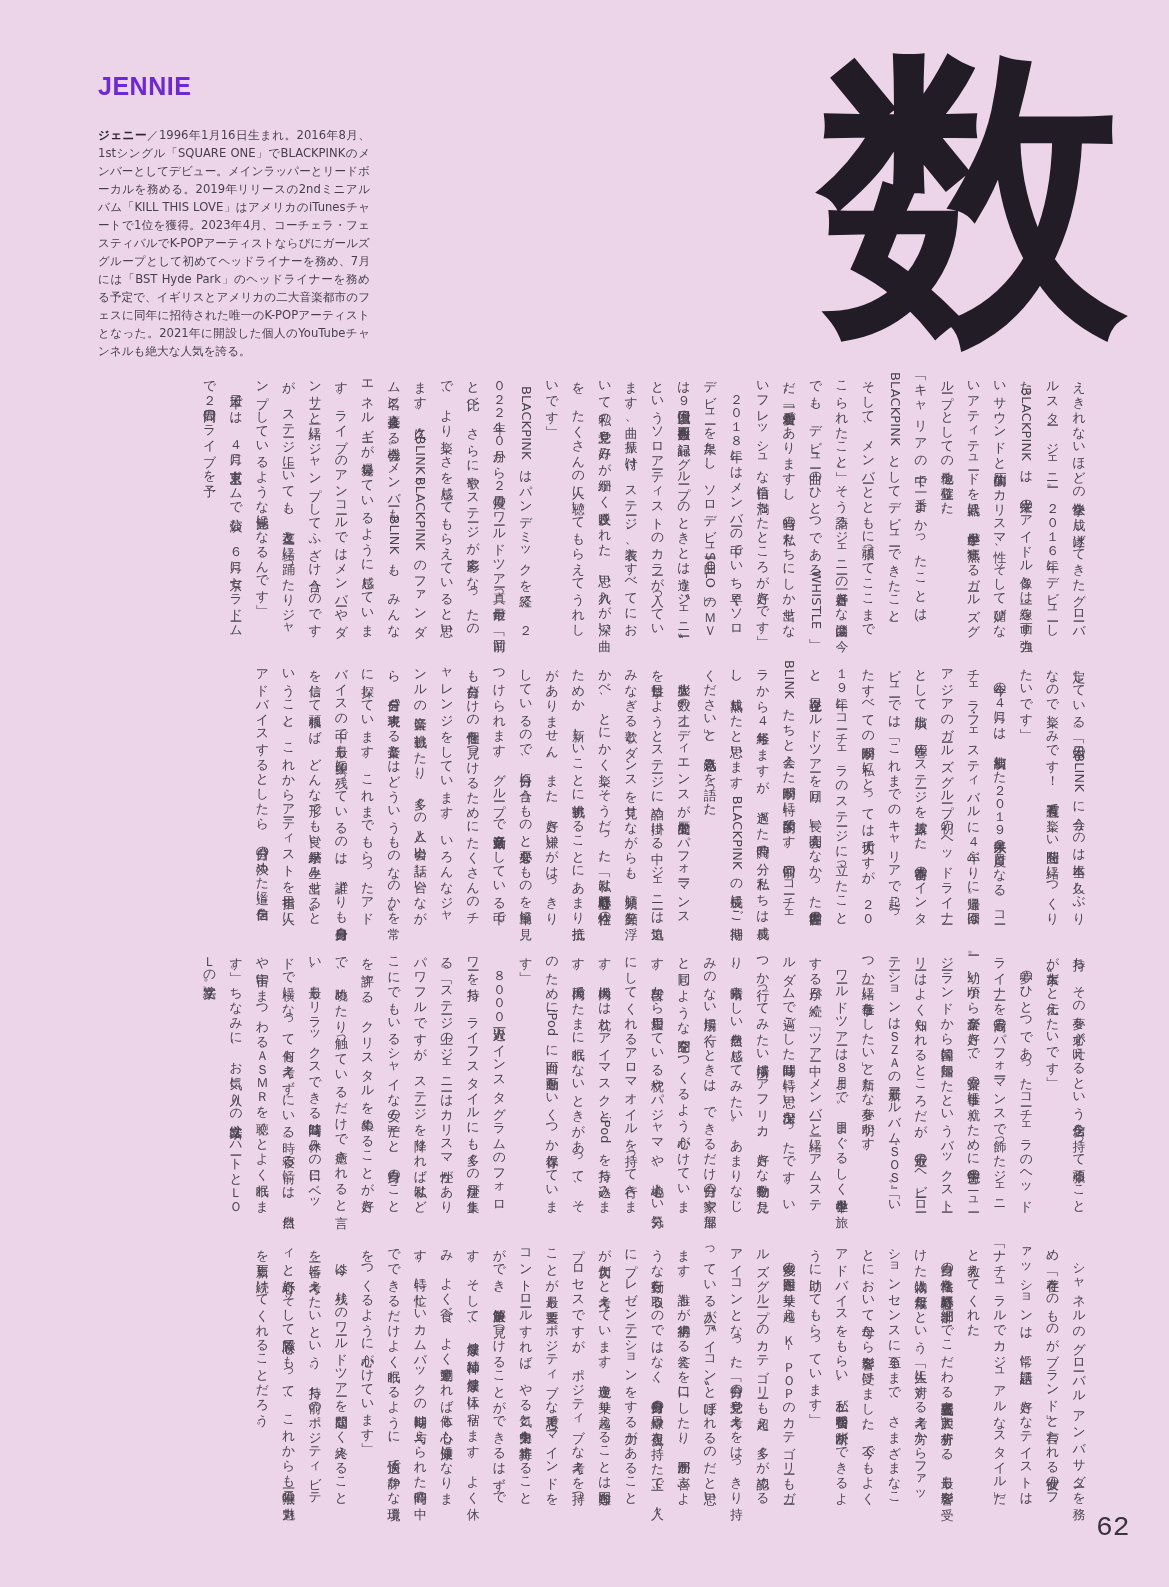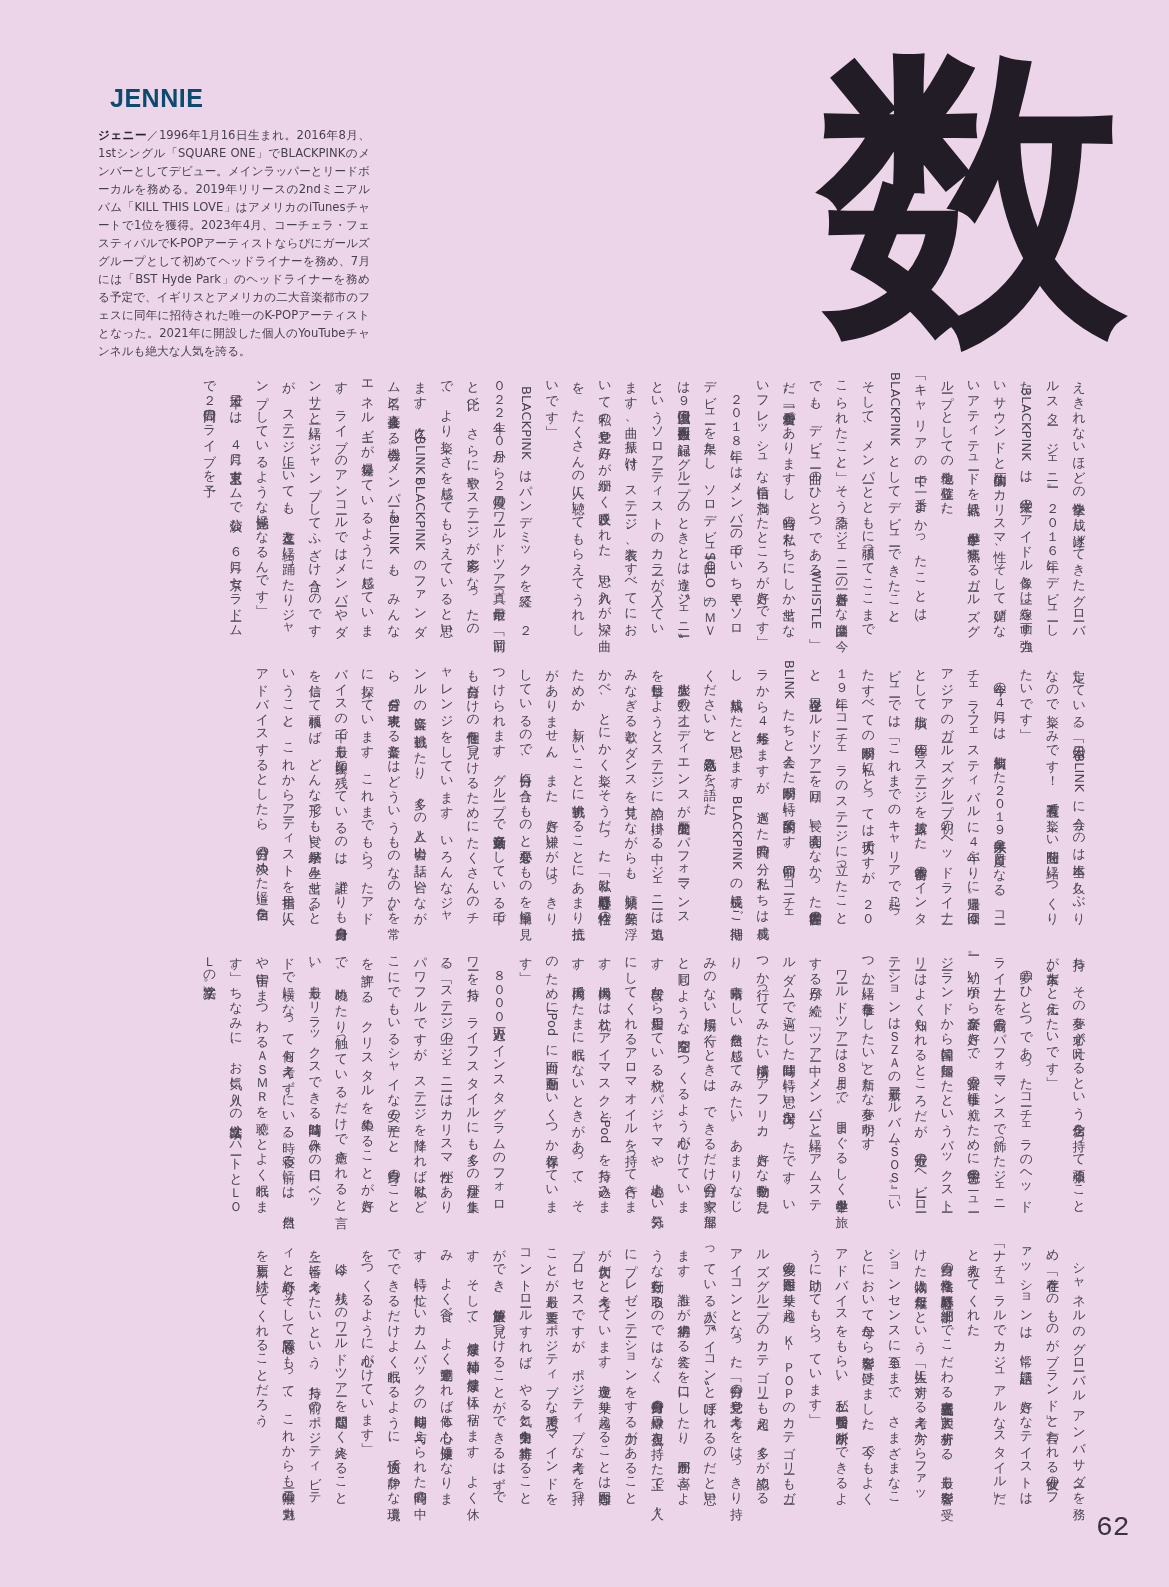--- a/index.html
+++ b/index.html
@@ -6,23 +6,23 @@
   .page{
     position:relative;
     width:1169px;height:1587px;
     background:#ecd5e8;
     overflow:hidden;
     font-family:"DejaVu Sans",sans-serif;
     color:#4a4350;
   }
   .profile-name{
     position:absolute;left:98px;top:72px;
-    margin:12px;
+    margin:0;
     font-size:25px;font-weight:bold;letter-spacing:.5px;
-    color:#0c4a6e;
+    color:#6d28d9;
     font-family:"Liberation Sans","DejaVu Sans",sans-serif;
   }
   .bio{
     position:absolute;left:98px;top:126px;width:272px;
     font-size:11.6px;line-height:18px;
     text-align:justify;
     color:#473f4d;
   }
   .bio .bio-lead{font-weight:bold;color:#2b2430;}
   .drop-cap{

